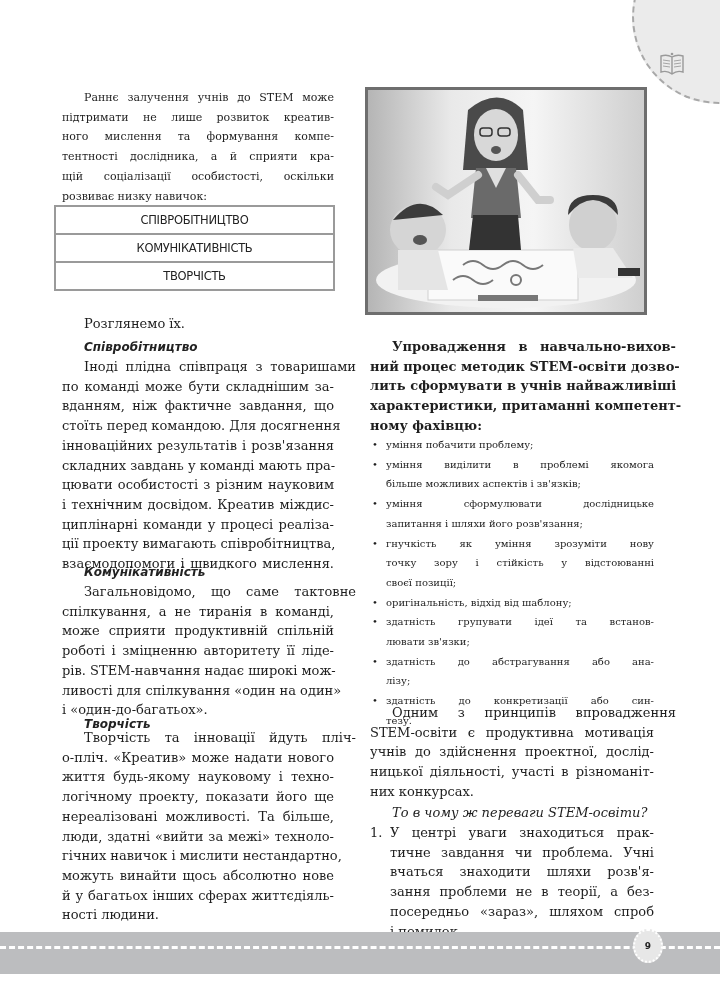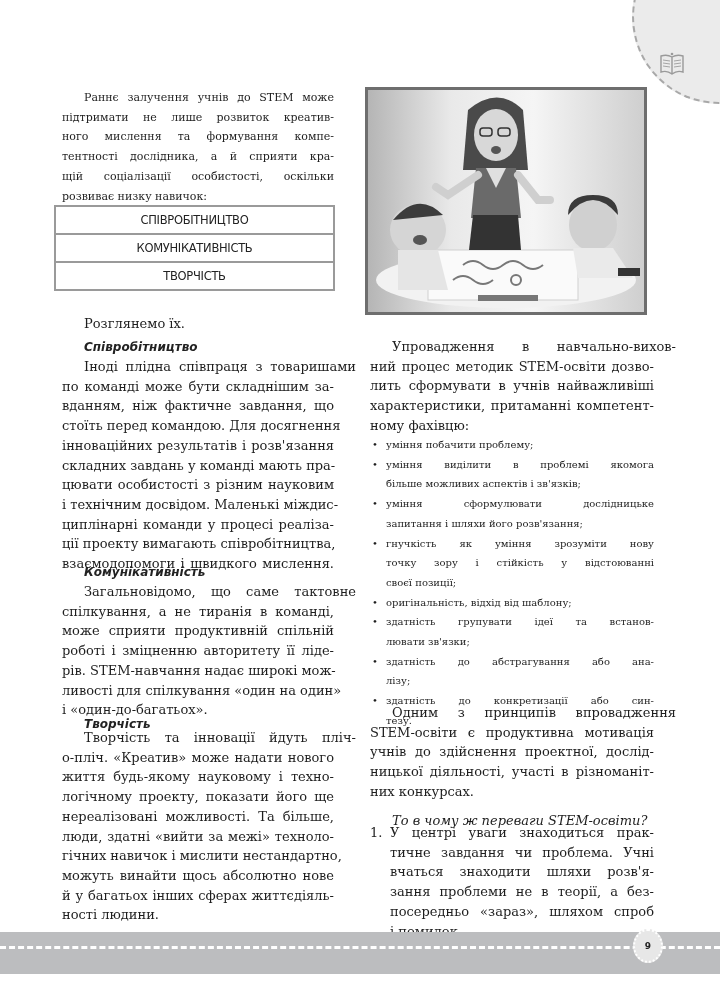--- a/index.html
+++ b/index.html
@@ -95,21 +95,21 @@
 
 <div class="heading" style="left:84px; top:340px;">Співробітництво</div>
 <div class="block" style="left:62px; top:357px; width:272px;">
   <span class="line" style="padding-left:22px">Іноді плідна співпраця з товаришами</span>
   <span class="line">по команді може бути складнішим за-</span>
   <span class="line">вданням, ніж фактичне завдання, що</span>
   <span class="line">стоїть перед командою. Для досягнення</span>
   <span class="line">інноваційних результатів і розв'язання</span>
   <span class="line">складних завдань у команді мають пра-</span>
   <span class="line">цювати особистості з різним науковим</span>
-  <span class="line">і технічним досвідом. Маленькі міждис-</span>
+  <span class="line">і технічним досвідом. Креатив міждис-</span>
   <span class="line">циплінарні команди у процесі реаліза-</span>
   <span class="line">ції проекту вимагають співробітництва,</span>
   <span class="line">взаємодопомоги і швидкого мислення.</span>
 </div>
 
 <div class="heading" style="left:84px; top:565px;">Комунікативність</div>
 <div class="block" style="left:62px; top:582px; width:272px;">
   <span class="line" style="padding-left:22px">Загальновідомо, що саме тактовне</span>
   <span class="line">спілкування, а не тиранія в команді,</span>
   <span class="line">може сприяти продуктивній спільній</span>
@@ -158,21 +158,21 @@
     <path d="M30 160 l40 0 l10 40 l-50 0 z" fill="#e5e5e5"></path>
 
     <ellipse cx="225" cy="135" rx="24" ry="26" fill="#d0d0d0"></ellipse>
     <path d="M200 125 q25 -30 50 0 q0 -20 -25 -20 q-25 0 -25 20z" fill="#3a3a3a"></path>
     <path d="M205 158 l40 0 l20 30 l-55 0 z" fill="#eaeaea"></path>
     <rect x="250" y="178" width="22" height="8" fill="#333"></rect>
     <rect x="110" y="205" width="60" height="6" fill="#777"></rect>
   </svg>
 </div>
 
-<div class="block" style="left:370px; top:337px; width:284px;">
+<div class="block" style="left:370px; top:337px; width:284px;font-weight:bold;">
   <span class="line" style="padding-left:22px">Упровадження в навчально-вихов-</span>
   <span class="line">ний процес методик STEM-освіти дозво-</span>
   <span class="line">лить сформувати в учнів найважливіші</span>
   <span class="line">характеристики, притаманні компетент-</span>
   <span class="line last">ному фахівцю:</span>
 </div>
 
 <ul class="bullet-list" style="top:435px;">
   <li>
     <span class="line last">уміння побачити проблему;</span>
@@ -208,21 +208,21 @@
 </ul>
 
 <div class="block" style="left:370px; top:703px; width:284px;">
   <span class="line" style="padding-left:22px">Одним з принципів впровадження</span>
   <span class="line">STEM-освіти є продуктивна мотивація</span>
   <span class="line">учнів до здійснення проектної, дослід-</span>
   <span class="line">ницької діяльності, участі в різноманіт-</span>
   <span class="line last">них конкурсах.</span>
 </div>
 
-<div class="block italic-q" style="left:392px; top:803px; width:262px;margin-top:8px;">
+<div class="block italic-q" style="left:392px; top:803px; width:262px;">
   <span>То в чому ж переваги STEM-освіти?</span>
 </div>
 
 <div class="block" style="left:370px; top:823px; width:284px;">
   <span style="position:absolute; left:0; top:0;">1.</span>
   <div style="margin-left:20px;">
     <span class="line">У центрі уваги знаходиться прак-</span>
     <span class="line">тичне завдання чи проблема. Учні</span>
     <span class="line">вчаться знаходити шляхи розв'я-</span>
     <span class="line">зання проблеми не в теорії, а без-</span>

